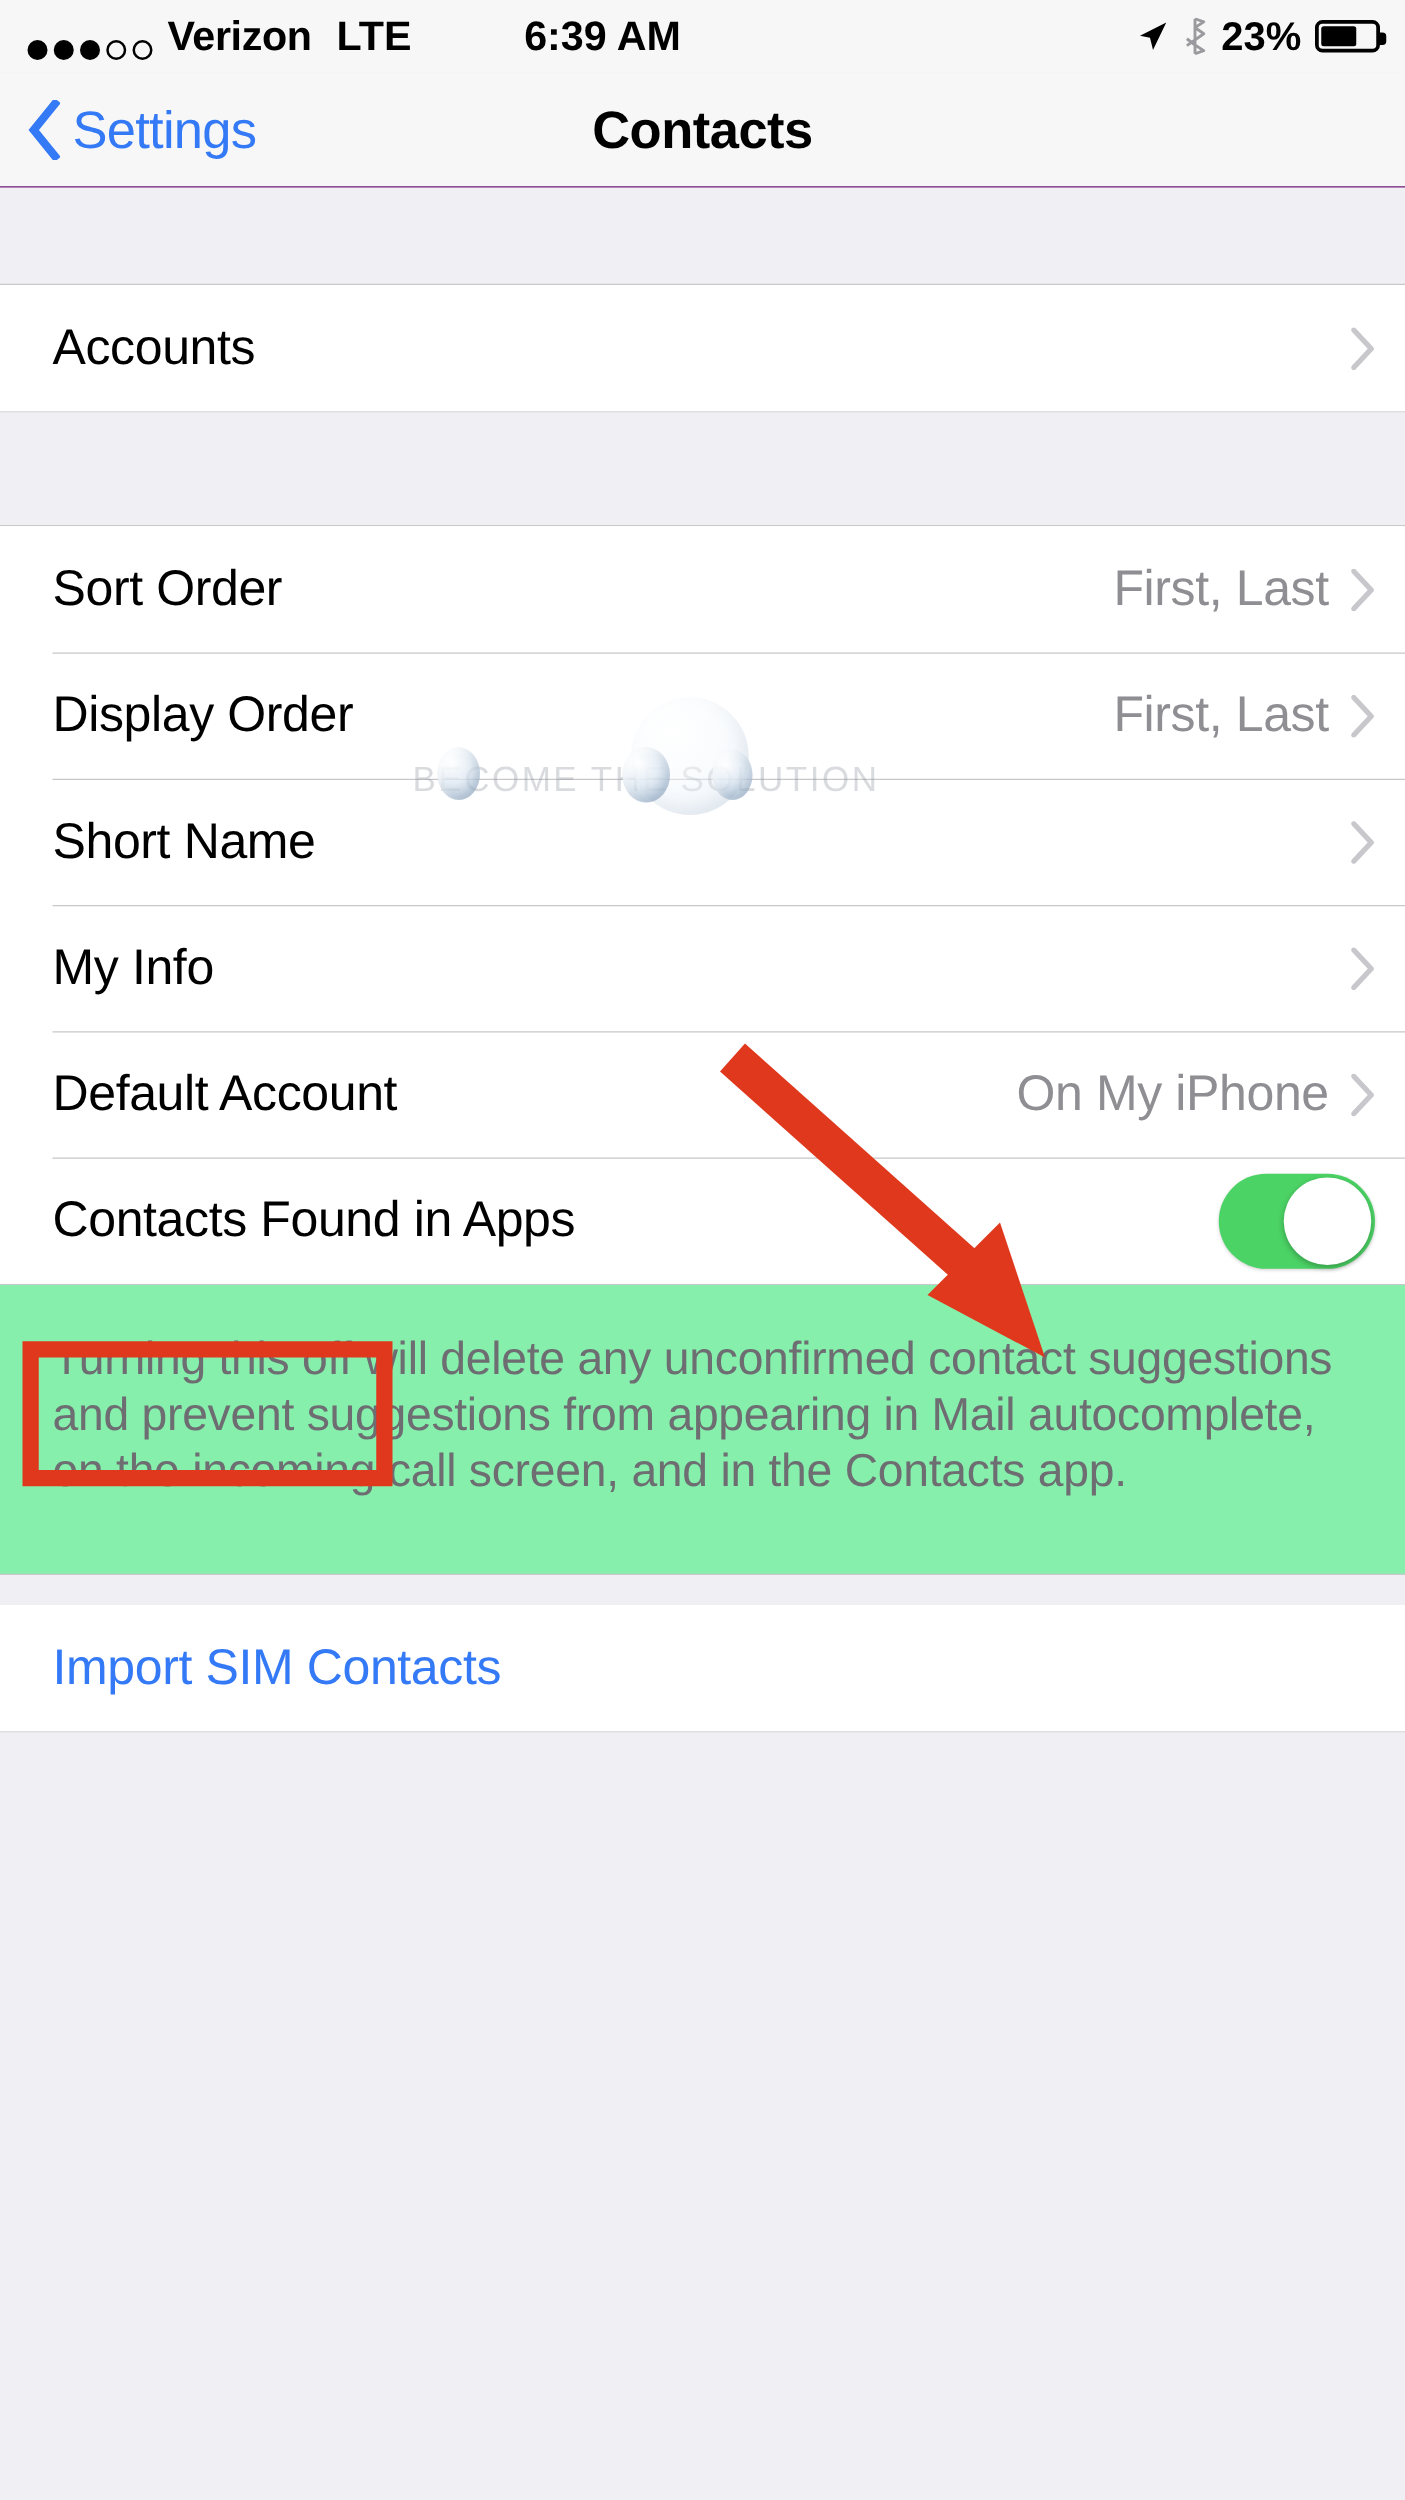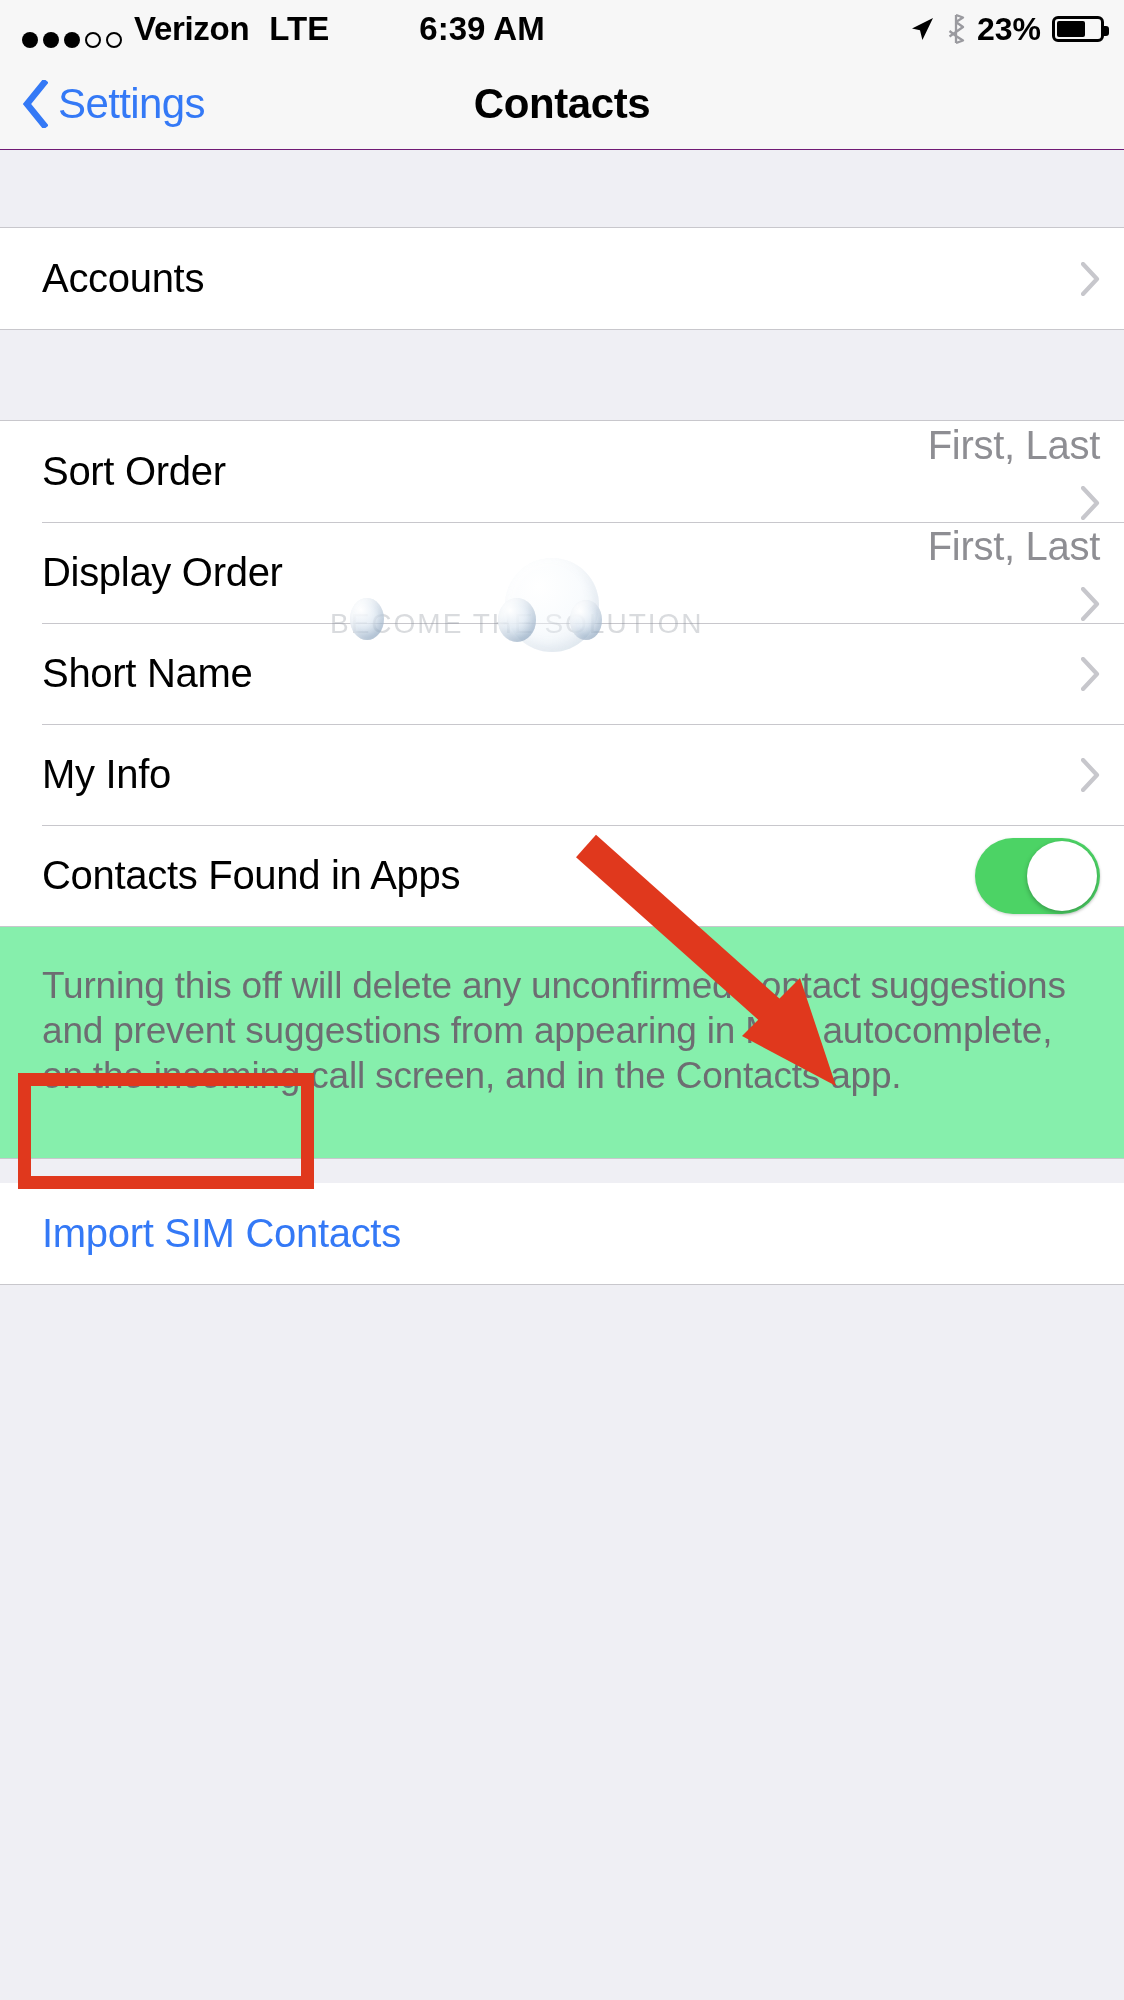--- a/index.html
+++ b/index.html
@@ -152,23 +152,22 @@
   }
   .row-label {
     font-size: 40px;
     color: #000;
     letter-spacing: -0.3px;
     flex: 0 0 auto;
   }
   .row-right {
     margin-left: auto;
     display: flex;
-    align-items: flex-end;
+    align-items: center;
     gap: 18px;
-    flex-direction: column;
   }
   .row-value {
     font-size: 40px;
     color: #8e8e93;
     letter-spacing: -0.3px;
   }
   .chev-row { width: 19px; height: 34px; display: block; }
   .link-row .row-label { color: #3479f6; }
 
   
@@ -360,20 +359,29 @@
 
       <div class="row">
         <span class="row-label">My Info</span>
         <span class="row-right">
           <svg class="chev-row" viewBox="0 0 19 34">
             <path d="M2 2 L16 17 L2 32" stroke="#c7c7cc" stroke-width="4.2" fill="none" stroke-linecap="round" stroke-linejoin="round"></path>
           </svg>
         </span>
       </div>
 
+      <div class="row">
+        <span class="row-label">Default Account</span>
+        <span class="row-right">
+          <span class="row-value">On My iPhone</span>
+          <svg class="chev-row" viewBox="0 0 19 34">
+            <path d="M2 2 L16 17 L2 32" stroke="#c7c7cc" stroke-width="4.2" fill="none" stroke-linecap="round" stroke-linejoin="round"></path>
+          </svg>
+        </span>
+      </div>
 
       <div class="row">
         <span class="row-label">Contacts Found in Apps</span>
         <span class="row-right">
           <span class="toggle">
             <span class="knob"></span>
           </span>
         </span>
       </div>
     </div>

